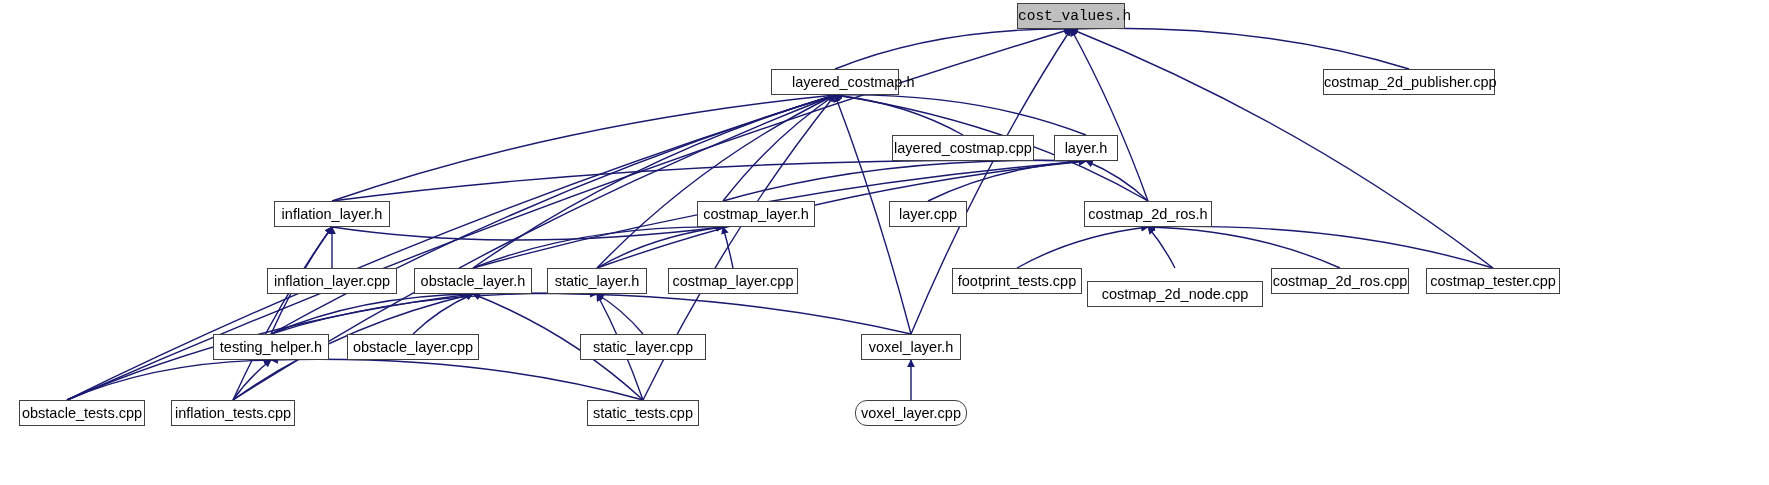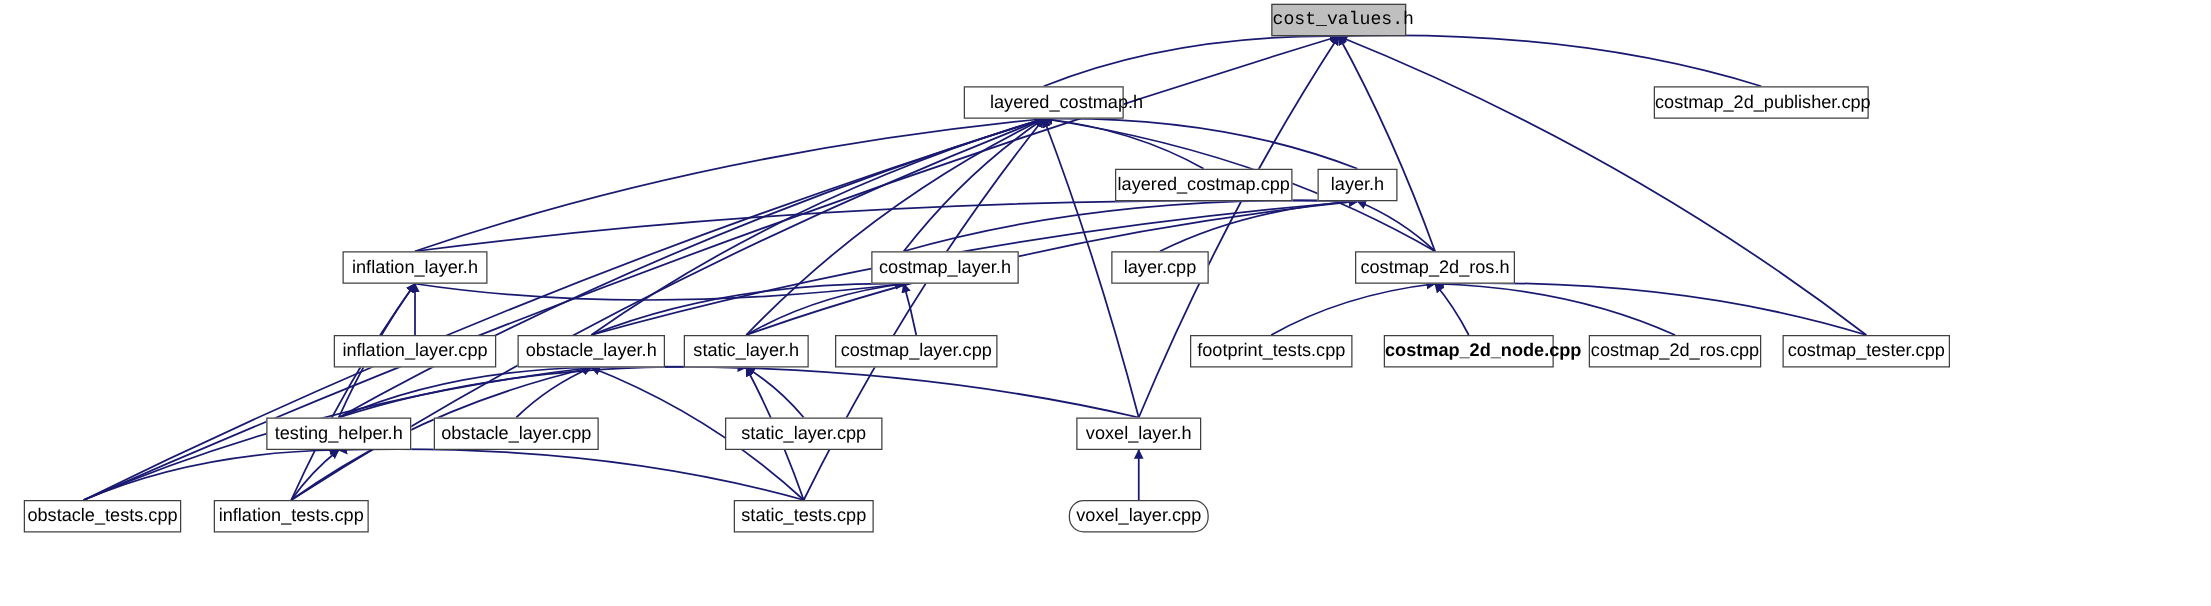--- a/index.html
+++ b/index.html
@@ -81,21 +81,21 @@
       <div class="node" style="left: 1086px; top: 148px; width: 64px;">layer.h</div>
       <div class="node" style="left: 332px; top: 214px; width: 116px;">inflation_layer.h</div>
       <div class="node" style="left: 723px; top: 214px; width: 118px; margin-left: 33px;">costmap_layer.h</div>
       <div class="node" style="left: 928px; top: 214px; width: 78px;">layer.cpp</div>
       <div class="node" style="left: 1148px; top: 214px; width: 128px;">costmap_2d_ros.h</div>
       <div class="node" style="left: 332px; top: 281px; width: 130px;">inflation_layer.cpp</div>
       <div class="node" style="left: 473px; top: 281px; width: 118px;">obstacle_layer.h</div>
       <div class="node" style="left: 597px; top: 281px; width: 100px;">static_layer.h</div>
       <div class="node" style="left: 733px; top: 281px; width: 130px;">costmap_layer.cpp</div>
       <div class="node" style="left: 1017px; top: 281px; width: 130px;">footprint_tests.cpp</div>
-      <div class="node" style="left: 1175px; top: 281px; width: 136px; font-weight: bold;">costmap_2d_node.cpp</div>
+      <div class="node" style="left: 1175px; top: 294px; width: 176px;">costmap_2d_node.cpp</div>
       <div class="node" style="left: 1340px; top: 281px; width: 138px;">costmap_2d_ros.cpp</div>
       <div class="node" style="left: 1493px; top: 281px; width: 134px;">costmap_tester.cpp</div>
       <div class="node" style="left: 271px; top: 347px; width: 116px;">testing_helper.h</div>
       <div class="node" style="left: 413px; top: 347px; width: 132px;">obstacle_layer.cpp</div>
       <div class="node" style="left: 643px; top: 347px; width: 126px;">static_layer.cpp</div>
       <div class="node" style="left: 911px; top: 347px; width: 100px;">voxel_layer.h</div>
       <div class="node" style="left: 82px; top: 413px; width: 126px;">obstacle_tests.cpp</div>
       <div class="node" style="left: 233px; top: 413px; width: 124px;">inflation_tests.cpp</div>
       <div class="node" style="left: 643px; top: 413px; width: 112px;">static_tests.cpp</div>
       <div class="node" style="left: 911px; top: 413px; width: 112px; border-radius: 12px;">voxel_layer.cpp</div>

